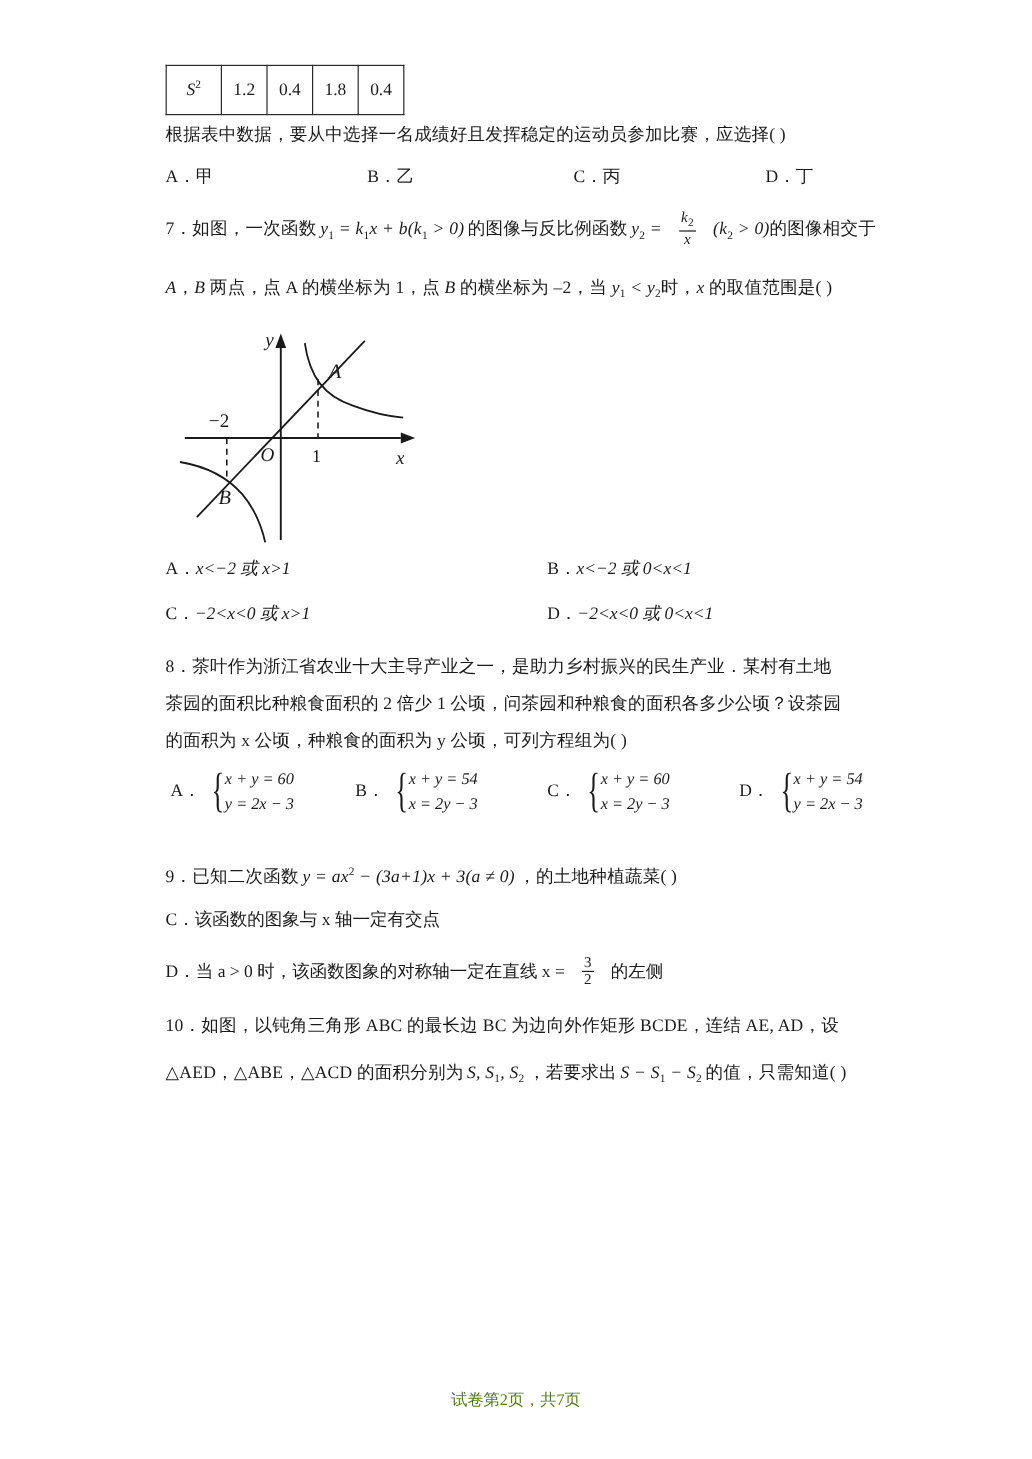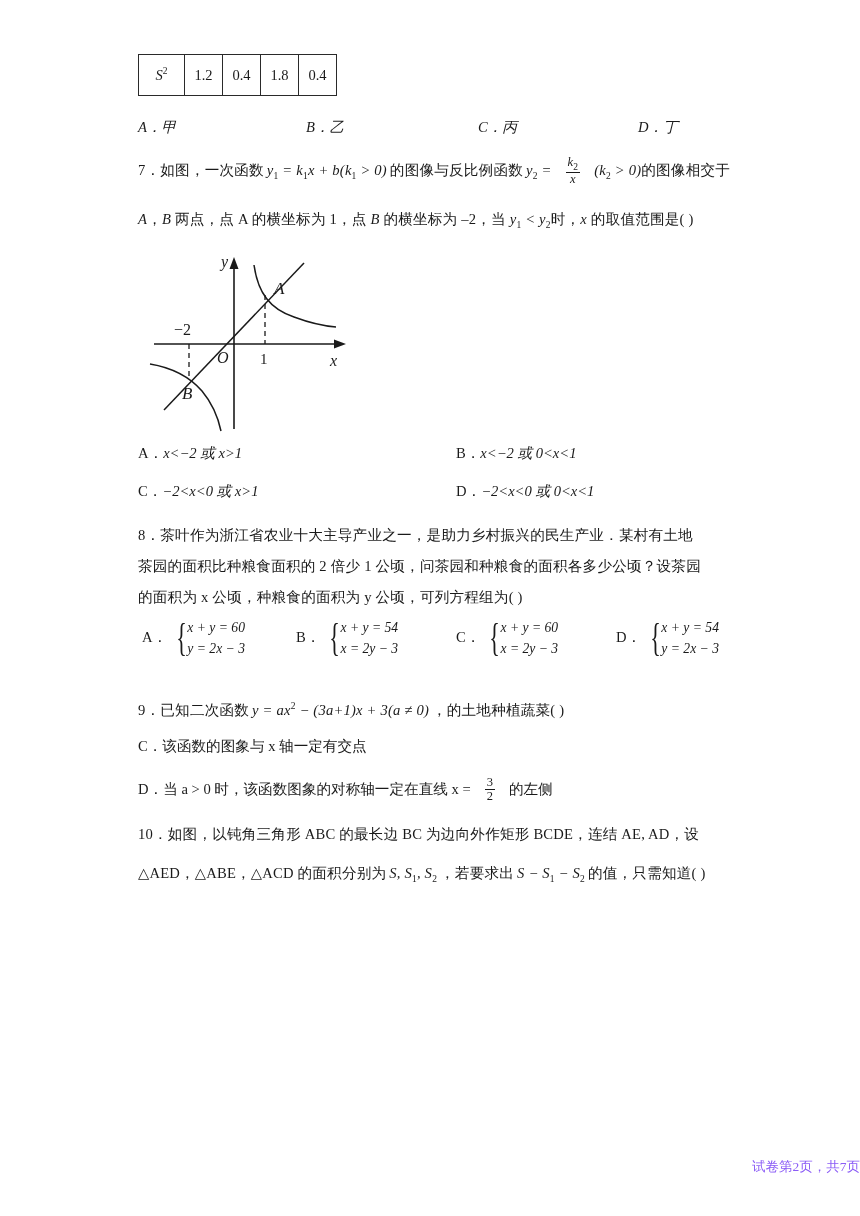--- a/index.html
+++ b/index.html
@@ -122,23 +122,23 @@
     height: 185px;
     margin: 6px 0 2px 8px;
   }
 
   
   .footer {
     position: absolute;
     left: 0;
     top: 1158px;
     width: 860px;
-    text-align: right;
+    text-align: center;
     font-size: 13.5px;
-    color: #8b5cf6;
+    color: #4d7c0f;
     font-family: "Liberation Serif", serif;
   }
 </style>
 </head>
 <body>
 
 <div class="page">
   <div class="content">
 
     <table class="var-table">
@@ -146,22 +146,23 @@
           <tr>
         <td class="head"><span class="ital">S</span><sup class="sp">2</sup></td>
         <td class="num">1.2</td>
         <td class="num">0.4</td>
         <td class="num">1.8</td>
         <td class="num">0.4</td>
       </tr>
     </tbody>
       </table>
 
-
-    <div class="opt-row" style="margin-top:16px;font-style:italic;">
+    <p class="qline">根据表中数据，要从中选择一名成绩好且发挥稳定的运动员参加比赛，应选择(    )</p>
+
+    <div class="opt-row" style="margin-top:4px;">
       <span class="o o1"><span>A．</span><span>甲</span></span>
       <span class="o o2"><span>B．</span><span>乙</span></span>
       <span class="o o3"><span>C．</span><span>丙</span></span>
       <span class="o o4"><span>D．</span><span>丁</span></span>
     </div>
 
     <div class="qline stem-row">
       <span>7．</span><span>如图，一次函数</span><span class="m" style="margin:0 3px;"><span class="m">y</span><sub class="sb">1</sub> = <span class="m">k</span><sub class="sb">1</sub><span class="m">x</span> + <span class="m">b</span>(<span class="m">k</span><sub class="sb">1</sub> &gt; 0)</span><span>的图像与反比例函数</span><span class="m" style="margin-left:3px;"><span class="m">y</span><sub class="sb">2</sub> =</span><span class="frac"><span class="nu m">k<sub class="sb">2</sub></span><span class="de m">x</span></span><span class="m">(<span class="m">k</span><sub class="sb">2</sub> &gt; 0)</span><span>的图像相交于</span>
     </div>
 

